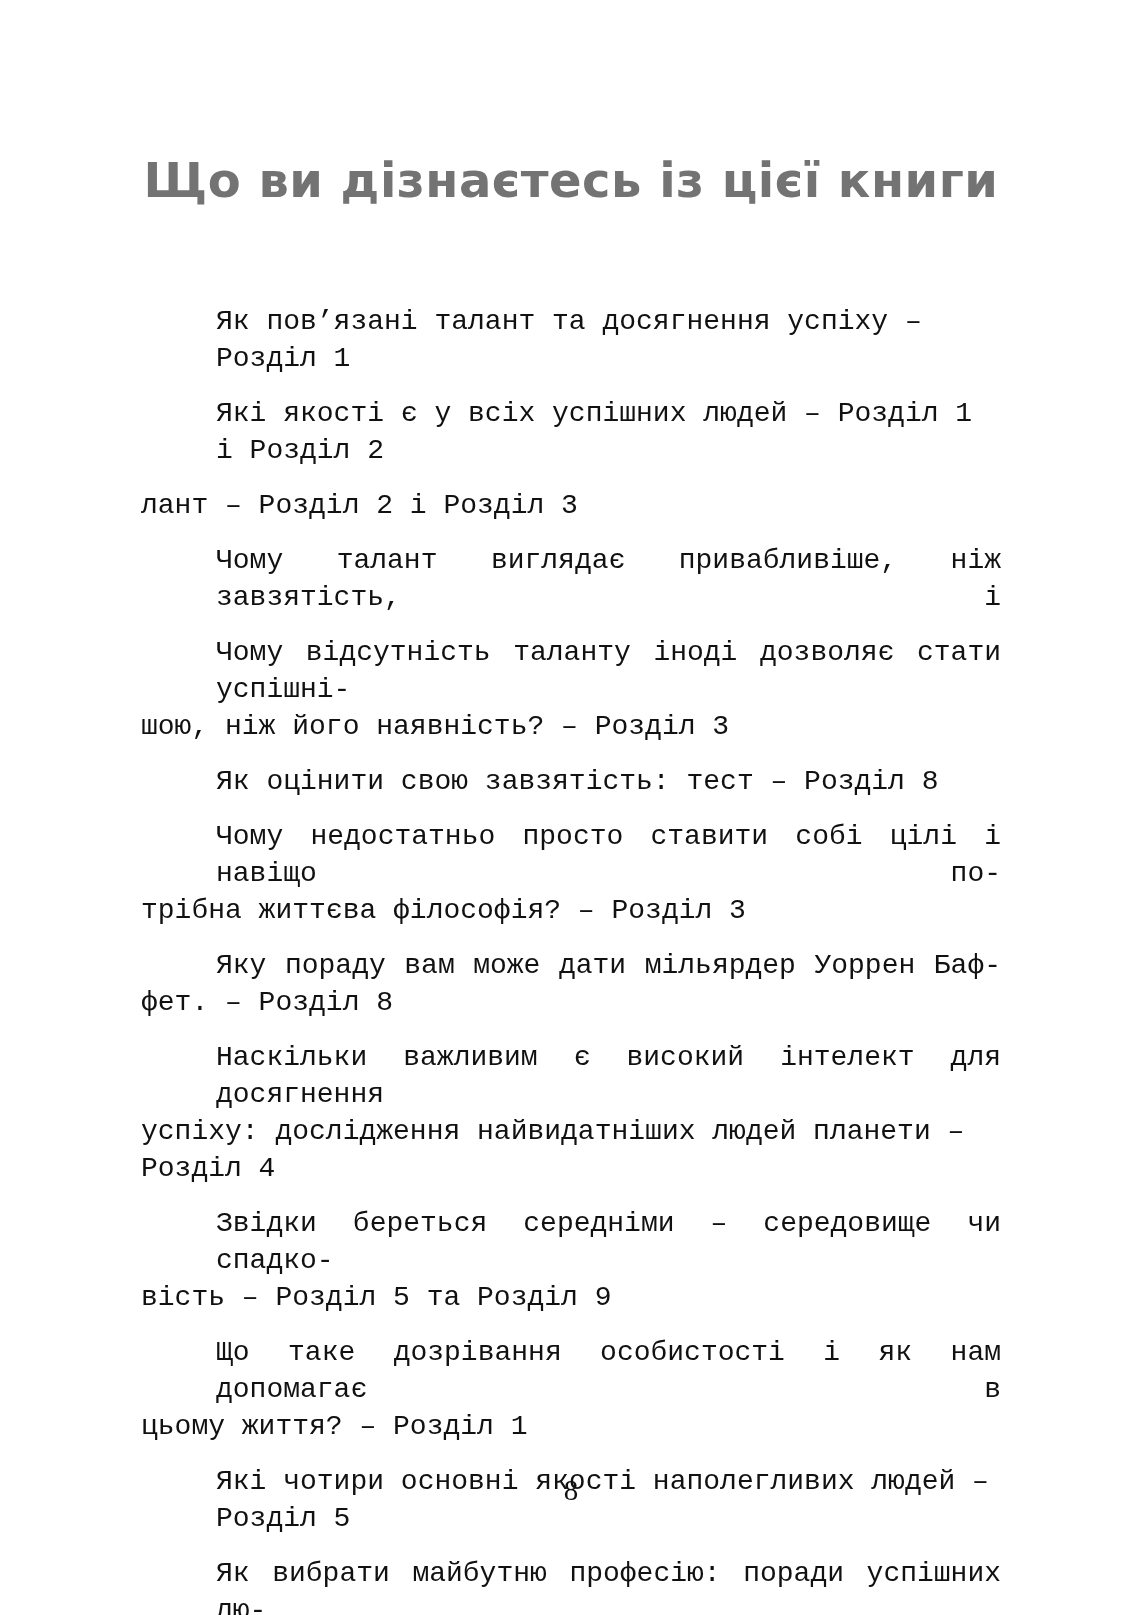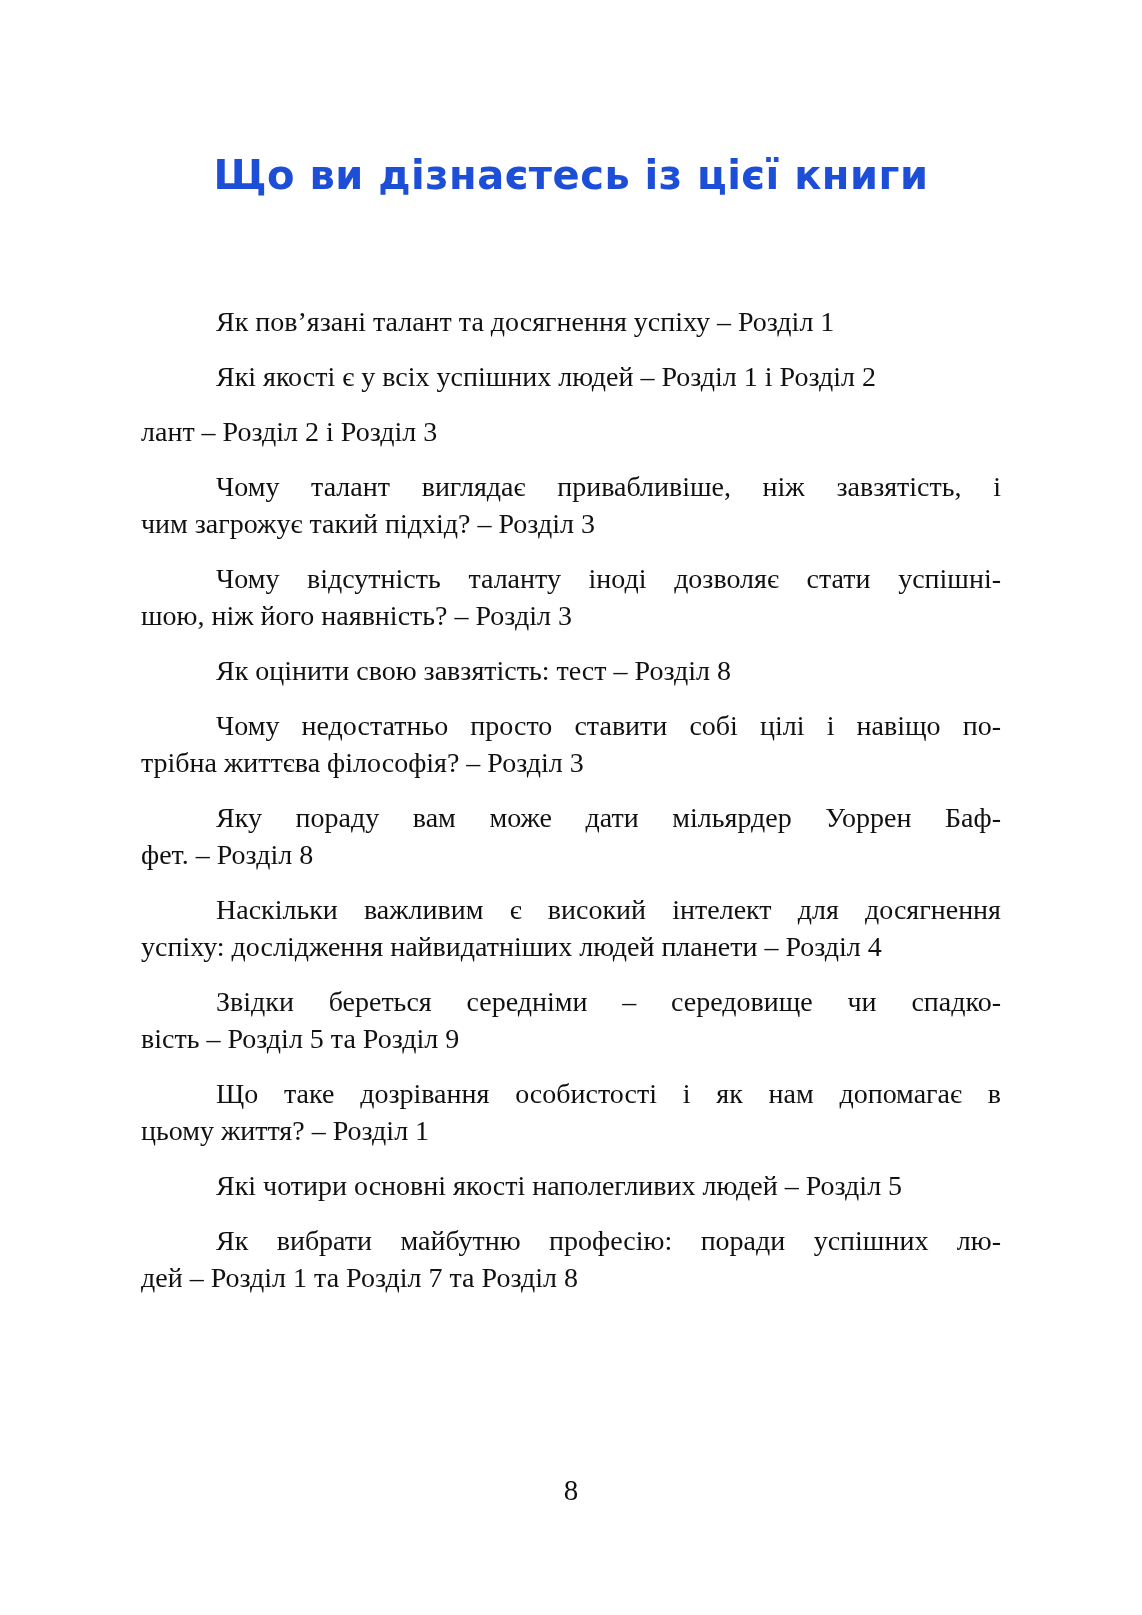--- a/index.html
+++ b/index.html
@@ -19,38 +19,39 @@
   }
   .title {
     position: absolute;
     top: 152px;
     left: 141px;
     width: 860px;
     margin: 0;
     text-align: center;
     font-family: "DejaVu Sans", sans-serif;
     font-weight: 700;
-    font-size: 40px;
+    font-size: 48px;
     letter-spacing: 0.5px;
-    color: #1d4ed8;
+    color: #737373;
     white-space: nowrap;
   }
   .content {
     position: absolute;
     top: 303px;
     left: 141px;
     width: 860px;
     font-size: 28px;
     line-height: 37px;
   }
   .para {
     margin: 0 0 18px 0;
   }
   .line {
     text-align: left;
+    font-family: Liberation Mono, monospace;
   }
   .line.just {
     text-align: justify;
     text-align-last: justify;
   }
   .line.first {
     padding-left: 75px;
   }
   .page-number {
     position: absolute;
@@ -73,21 +74,20 @@
         <div class="line first">Як пов’язані талант та досягнення успіху – Розділ 1</div>
       </div>
       <div class="para">
         <div class="line first">Які якості є у всіх успішних людей – Розділ 1 і Розділ 2</div>
       </div>
       <div class="para">
         <div class="line">лант – Розділ 2 і Розділ 3</div>
       </div>
       <div class="para">
         <div class="line first just">Чому талант виглядає привабливіше, ніж завзятість, і</div>
-        <div class="line">чим загрожує такий підхід? – Розділ 3</div>
       </div>
       <div class="para">
         <div class="line first just">Чому відсутність таланту іноді дозволяє стати успішні-</div>
         <div class="line">шою, ніж його наявність? – Розділ 3</div>
       </div>
       <div class="para">
         <div class="line first">Як оцінити свою завзятість: тест – Розділ 8</div>
       </div>
       <div class="para">
         <div class="line first just">Чому недостатньо просто ставити собі цілі і навіщо по-</div>

